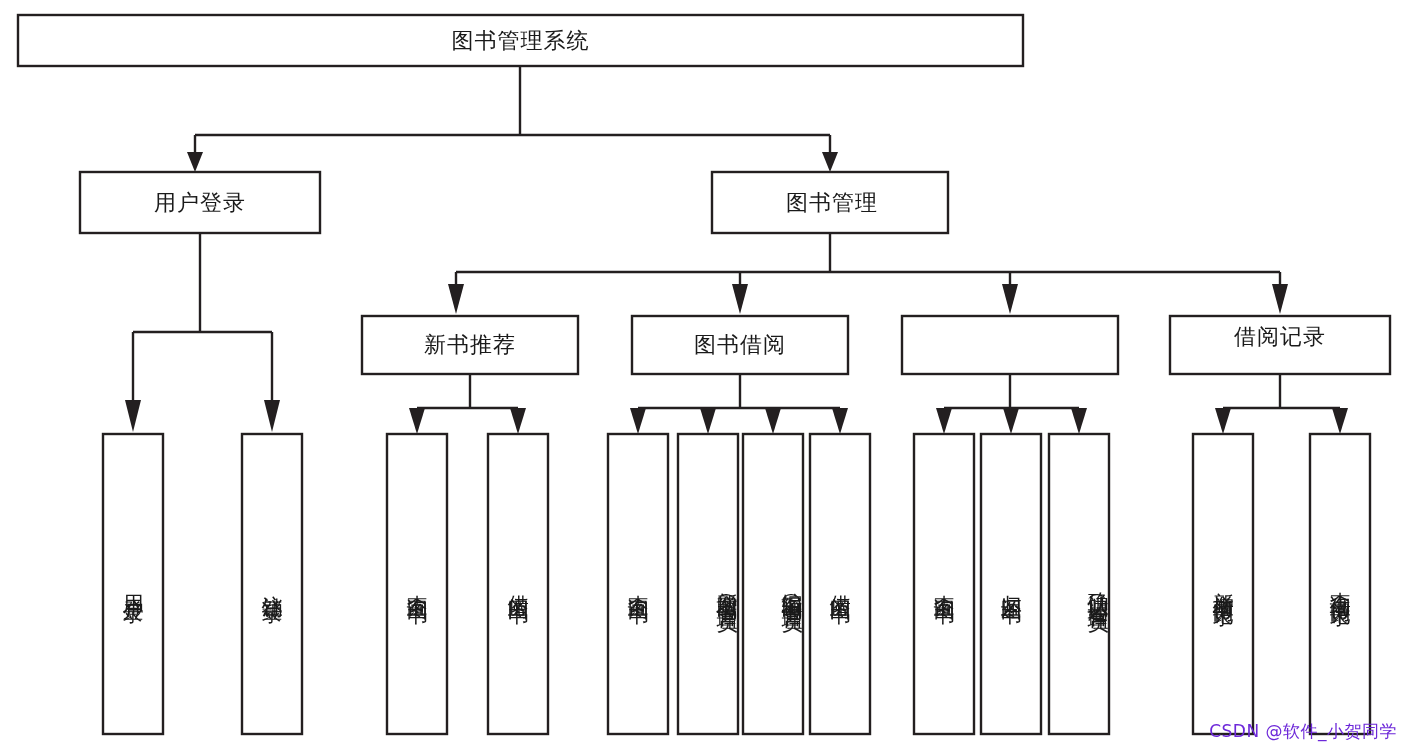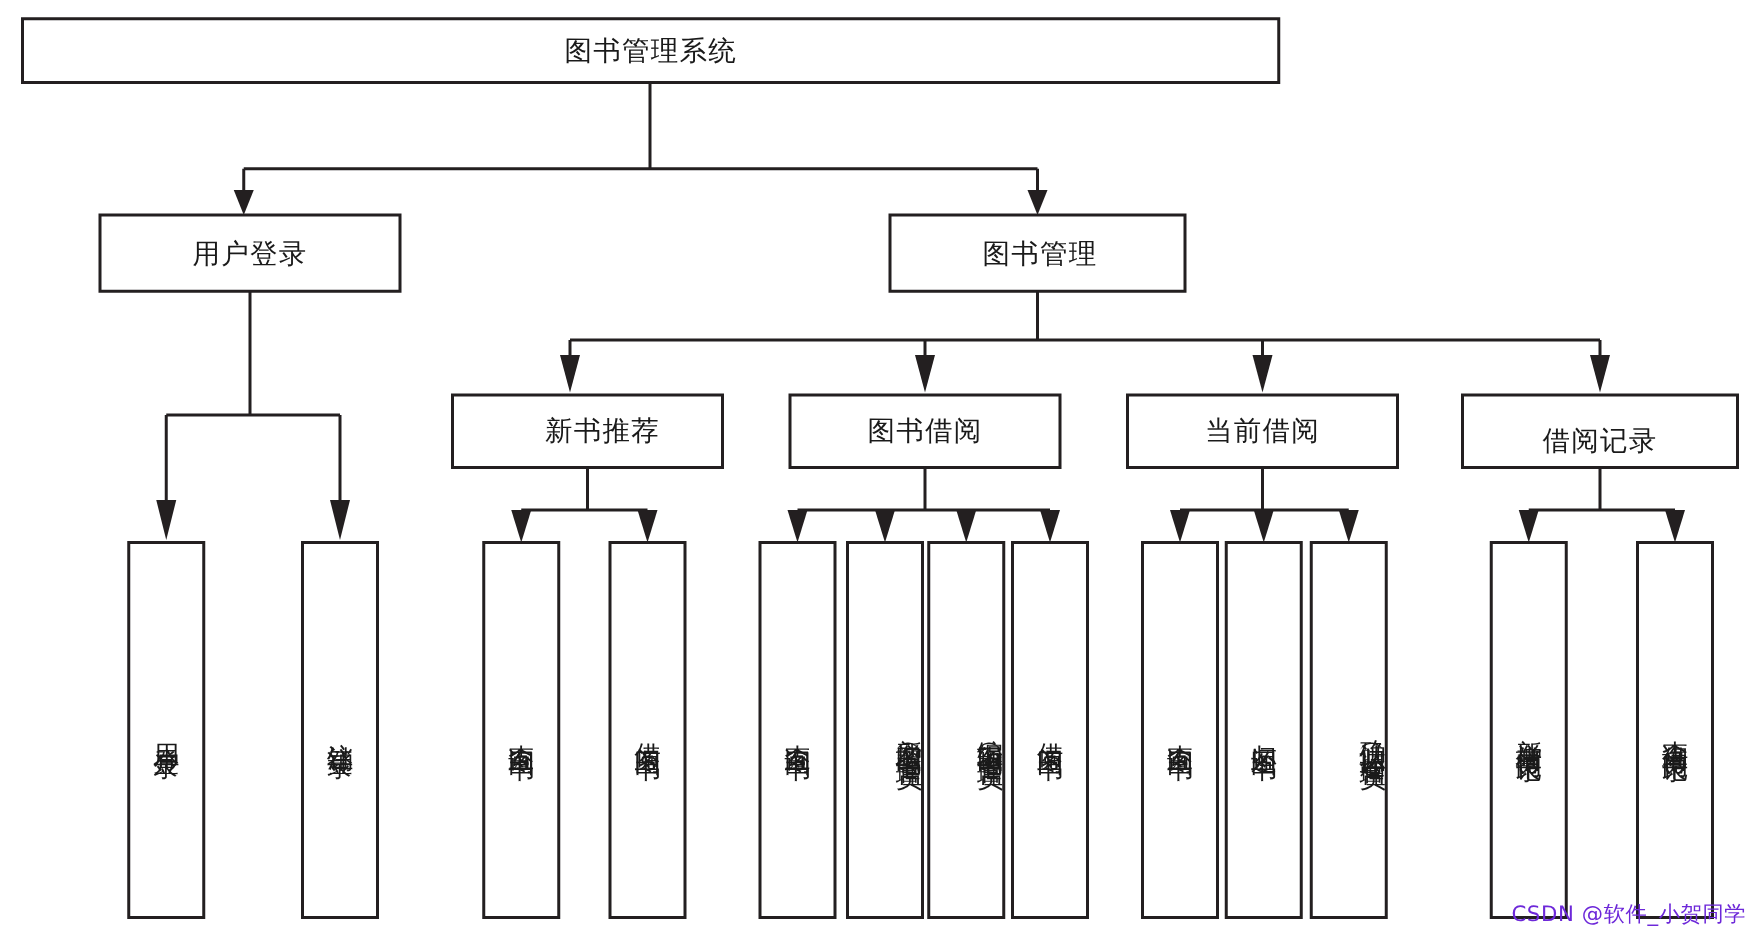--- a/index.html
+++ b/index.html
@@ -144,24 +144,23 @@
       <rect class="node-box" x="1193" y="434" width="60" height="300"></rect>
       <rect class="node-box" x="1310" y="434" width="60" height="300"></rect>
     </g>
   </svg>
 
   <div class="hlabel" style="left:18px;  top:15px;  width:1005px; height:51px;">图书管理系统</div>
 
   <div class="hlabel" style="left:80px;  top:172px; width:240px;  height:61px;">用户登录</div>
   <div class="hlabel" style="left:712px; top:172px; width:240px;  height:61px;">图书管理</div>
 
-  <div class="hlabel" style="left:374px; top:316px; width:216px;  height:58px;">新书推荐</div>
+  <div class="hlabel" style="left:362px; top:316px; width:216px;  height:58px;">新书推荐</div>
   <div class="hlabel" style="left:632px; top:316px; width:216px;  height:58px;">图书借阅</div>
-  <div class="hlabel" style="left:902px; top:316px; width:216px;  height:58px;">当前借阅</div>
-  <div class="hlabel" style="left:1170px;top:316px; width:220px;  height:74px;">借阅记录</div>
+  <div class="hlabel" style="left:1170px;top:300px; width:220px;  height:74px;">借阅记录</div>
 
   <div class="vlabel" style="left:103px; top:434px; width:60px; height:300px;">用户登录</div>
   <div class="vlabel" style="left:242px; top:434px; width:60px; height:300px;">注销登录</div>
 
   <div class="vlabel" style="left:387px; top:434px; width:60px; height:300px;">查询图书</div>
   <div class="vlabel" style="left:488px; top:434px; width:60px; height:300px;">借阅图书</div>
 
   <div class="vlabel" style="left:608px; top:434px; width:60px; height:300px;">查询图书</div>
   <div class="vlabel" style="left:678px; top:434px; width:60px; height:300px; align-items:flex-start; padding-top:8px; box-sizing:border-box;">新增图书（管理员）</div>
   <div class="vlabel" style="left:743px; top:434px; width:60px; height:300px; align-items:flex-start; padding-top:8px; box-sizing:border-box;">编辑图书（管理员）</div>

